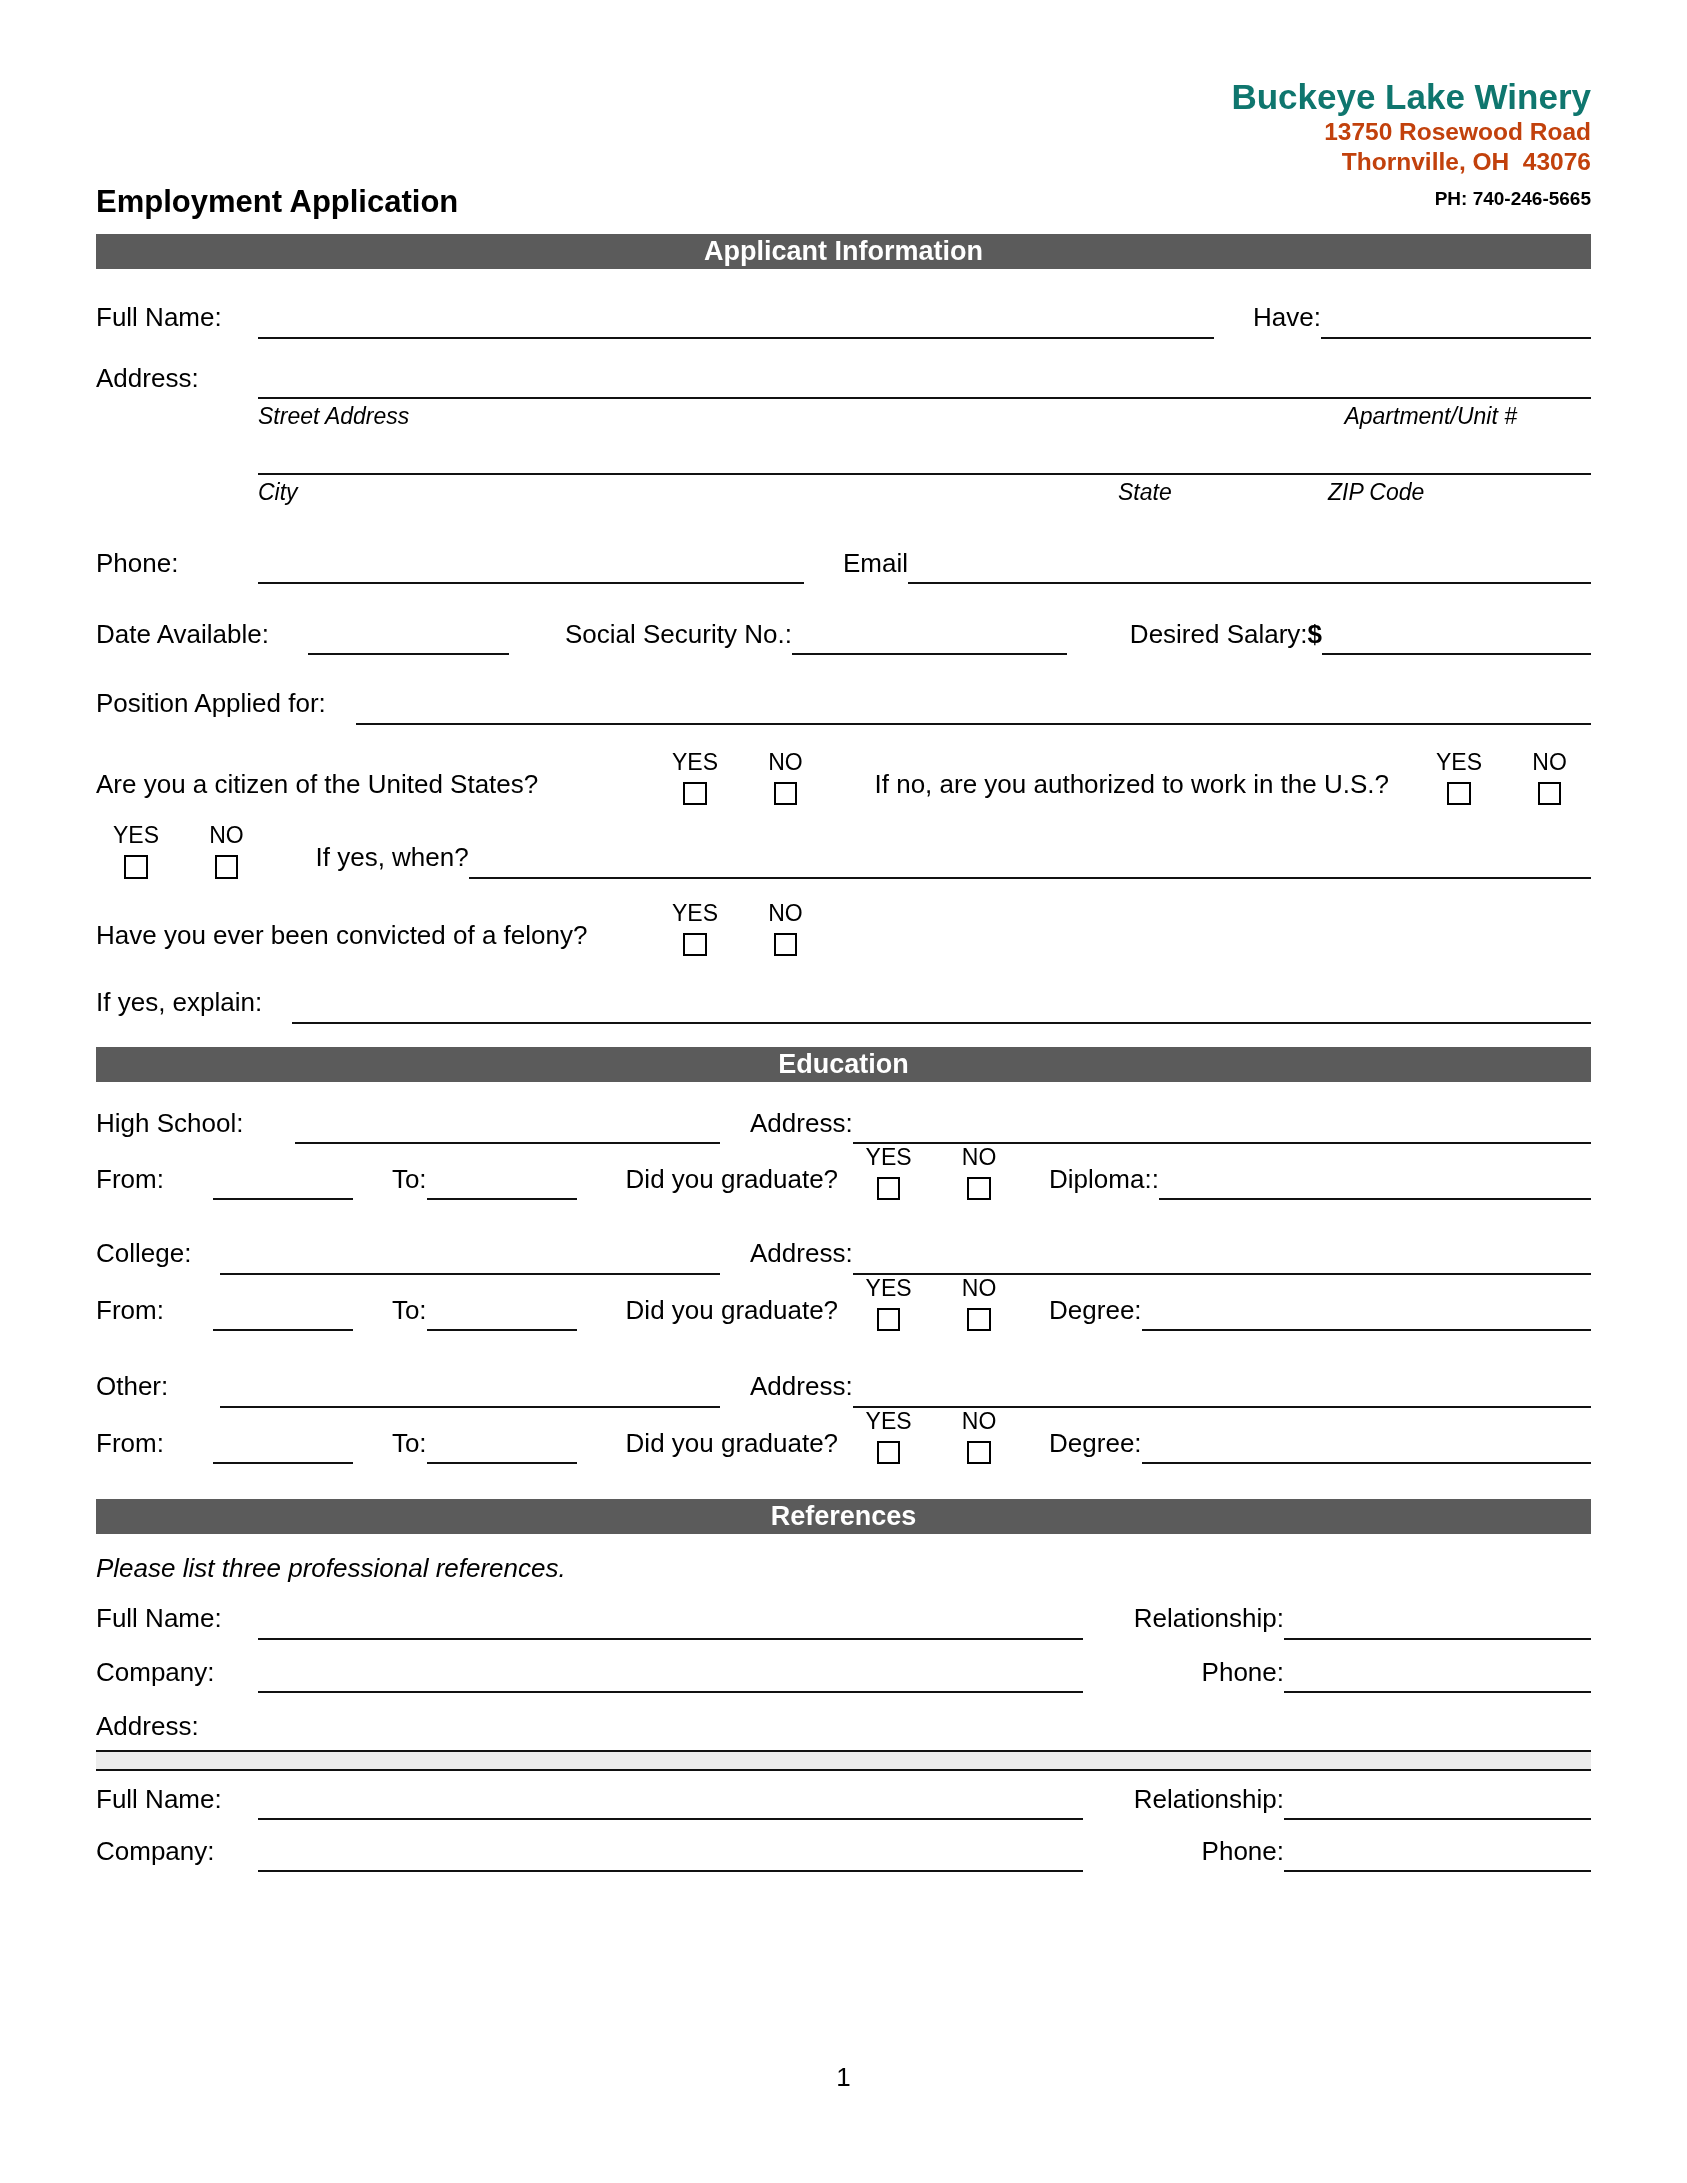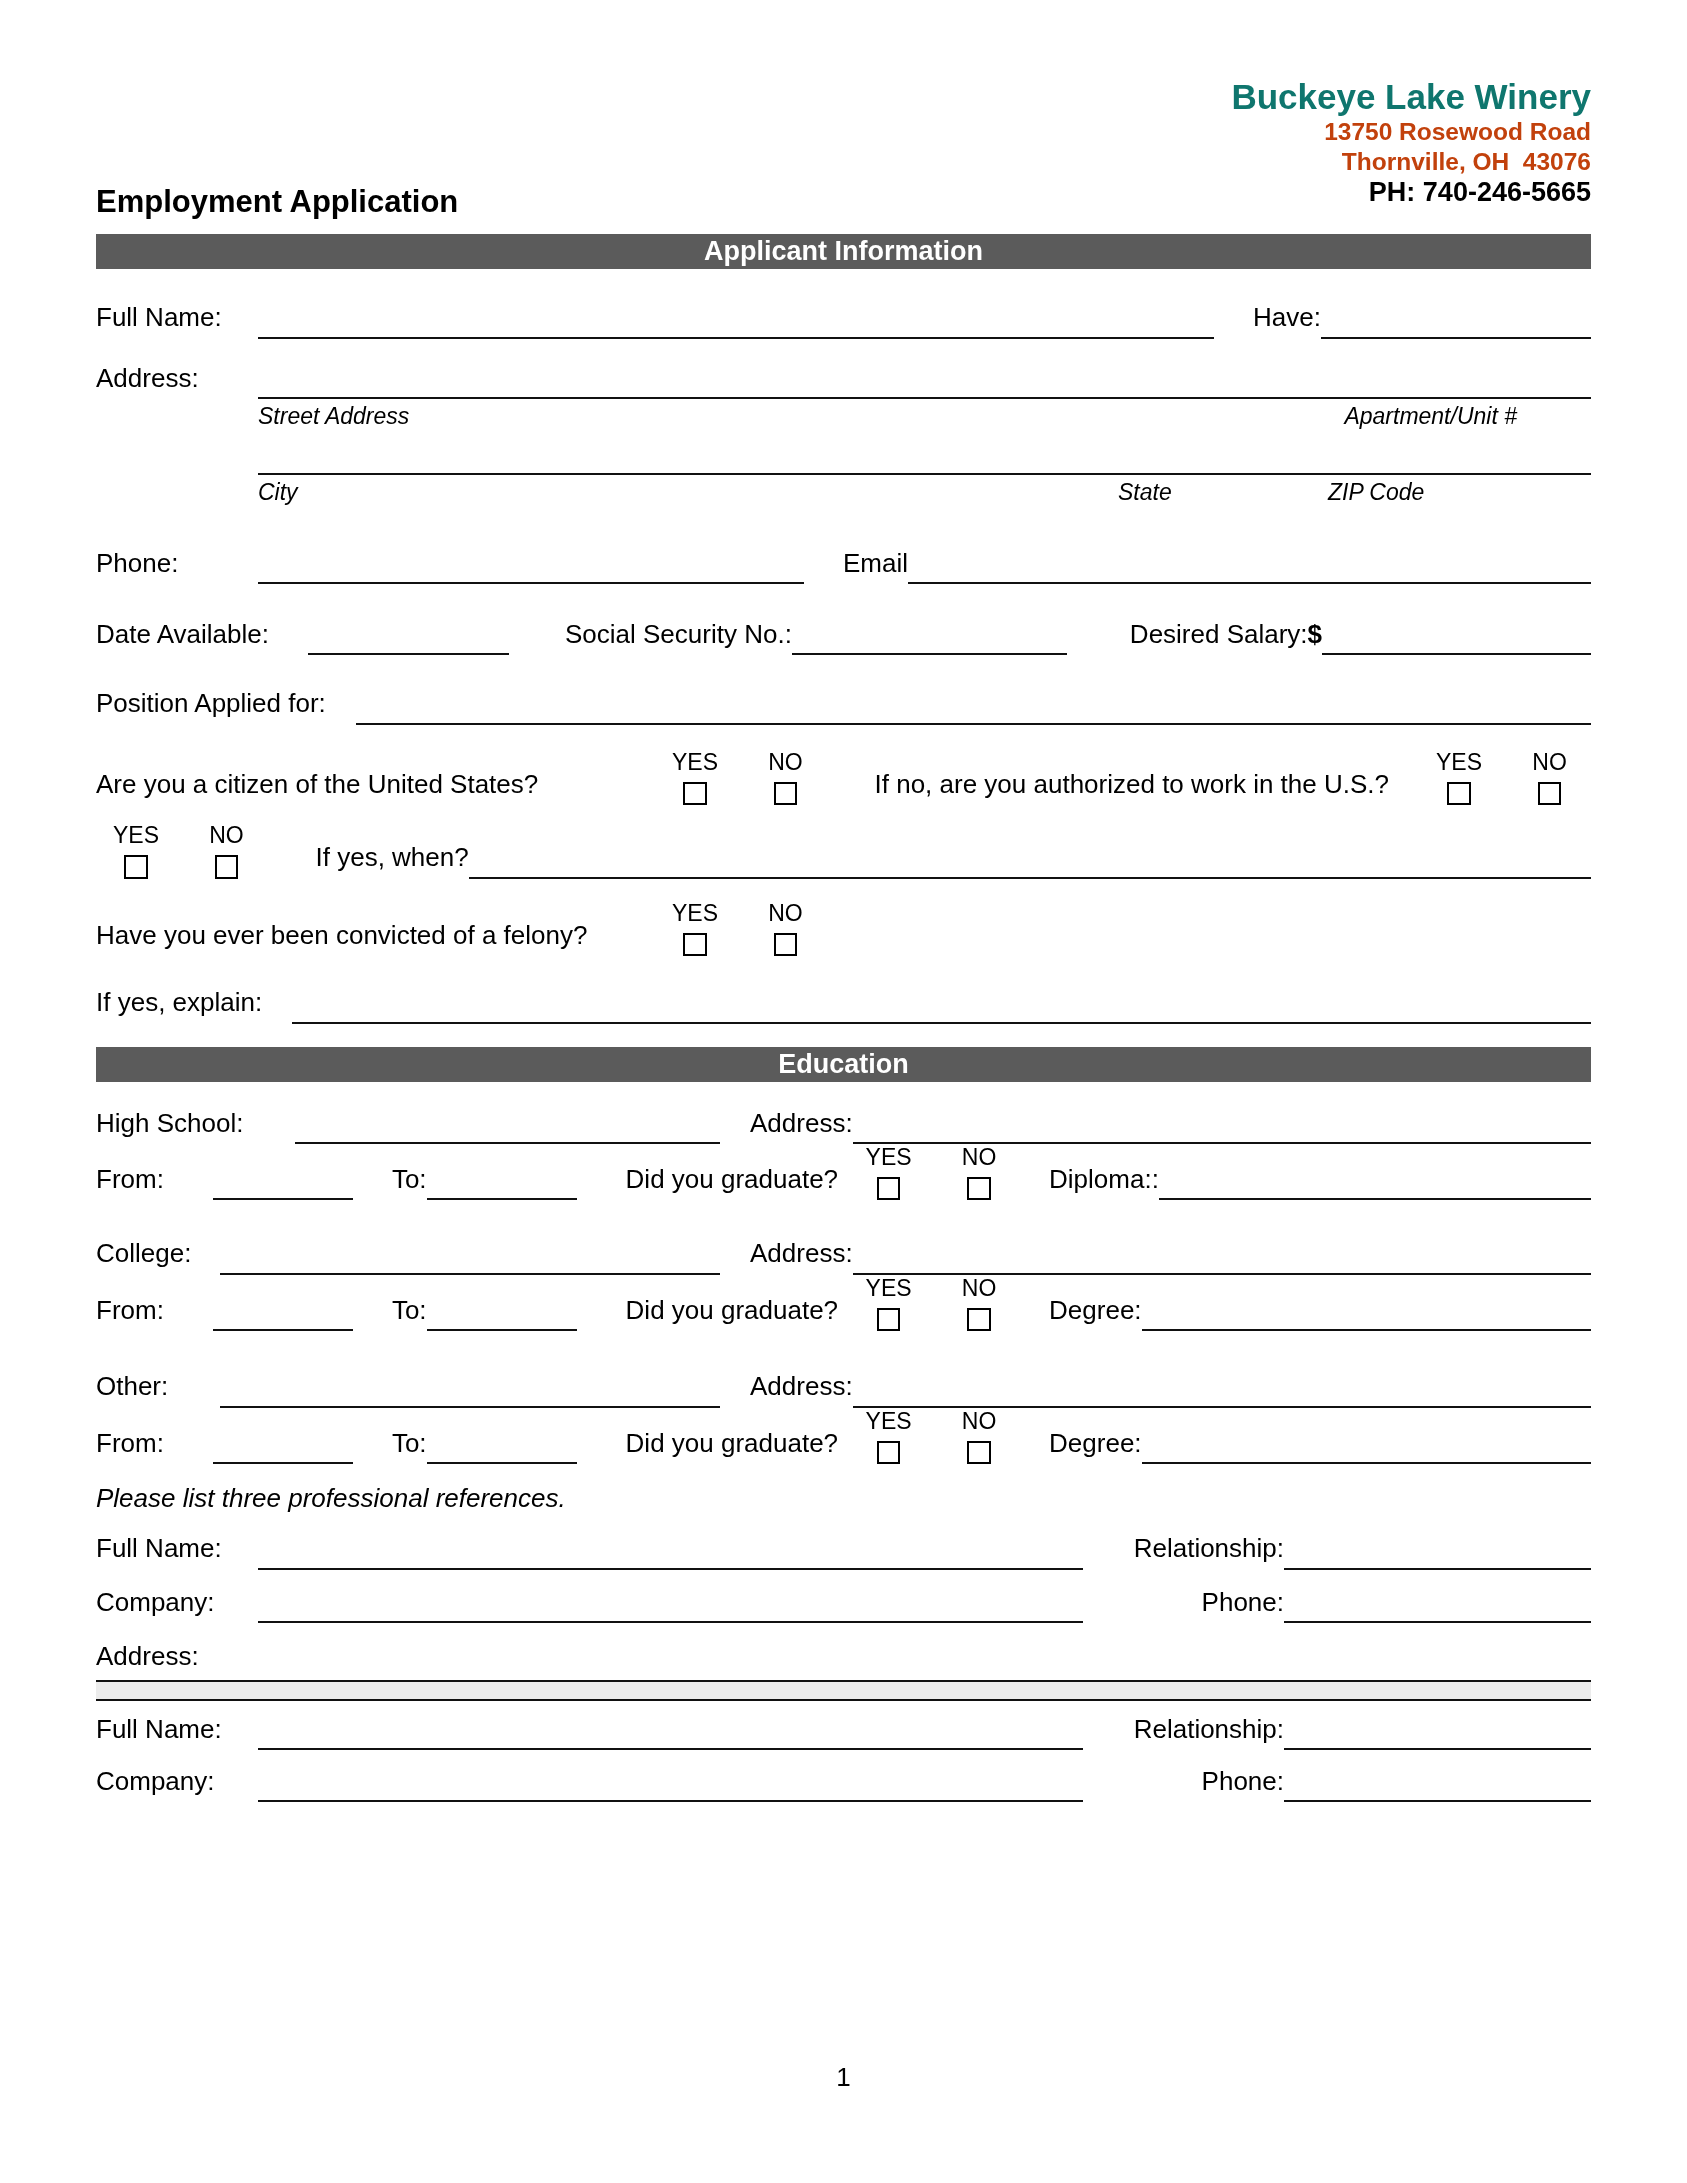--- a/index.html
+++ b/index.html
@@ -13,21 +13,21 @@
     position:relative;
     width:1687px; height:2184px;
     padding:77px 96px 0 96px;
   }
 
   
   .hdr { position:relative; height:145px; }
   .hdr-right { position:absolute; right:0; top:0; text-align:right; }
   .co-name { font-size:35px; font-weight:bold; color:#0f766e; line-height:1.15; }
   .co-line { font-size:24.5px; font-weight:bold; color:#c2410c; line-height:1.2; white-space:pre; }
-  .co-ph   { font-size:27px; font-weight:bold; color:#000; margin-top:1px; }
+  .co-ph   { font-size:19px; font-weight:bold; color:#000; margin-top:12px; }
   .form-title { position:absolute; left:0; bottom:1.7px; font-size:31px; font-weight:bold; }
 
   
   .bar {
     height:35px; background:#5b5b5b; color:#fff;
     font-weight:bold; font-size:27px;
     display:flex; align-items:center; justify-content:center;
   }
   .bar-edu { margin-top:23px; }
   .bar-ref { margin-top:35px; }
@@ -262,20 +262,23 @@
       <span class="cb"></span>
     </div>
     <div class="yn ml12">
       <span class="yn-h">NO</span>
       <span class="cb"></span>
     </div>
     <span class="lbl ml34">Degree:</span>
     <span class="fl flex1"></span>
   </div>
 
+  <div class="bar bar-ref">
+    <span>References</span>
+  </div>
 
   <div class="note">Please list three professional references.</div>
 
   <div class="frow mt22">
     <span class="lbl w185">Full Name:</span>
     <span class="fl w945"></span>
     <span class="lbl rlbl w230">Relationship:</span>
     <span class="fl flex1"></span>
   </div>
   <div class="frow mt20">

